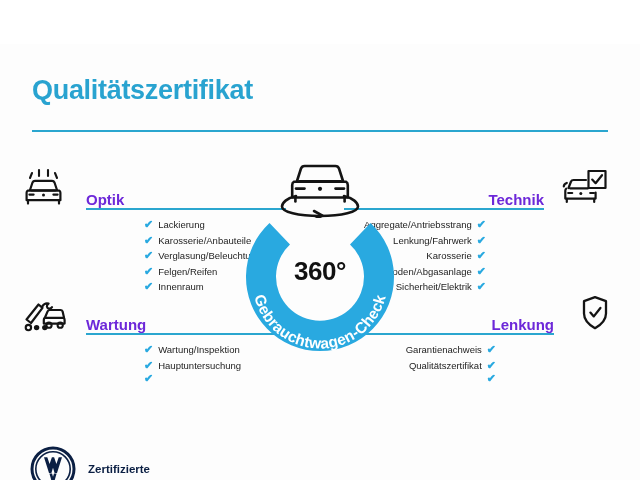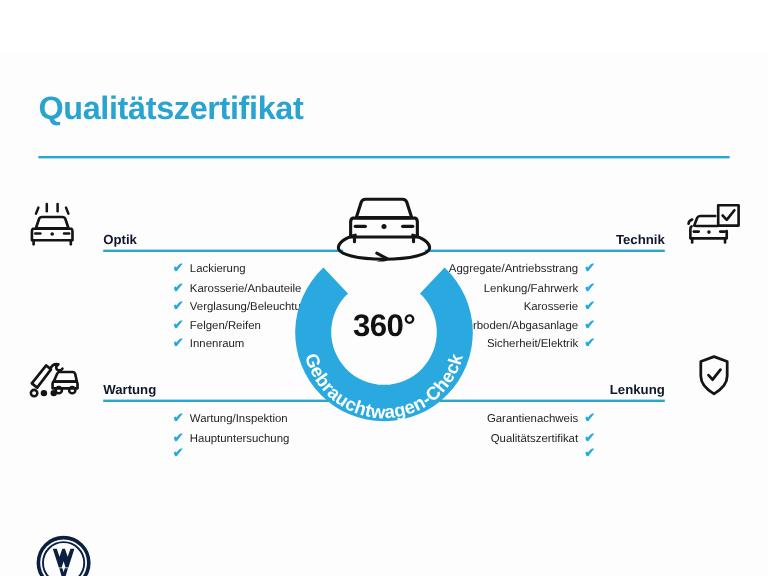--- a/index.html
+++ b/index.html
@@ -45,23 +45,23 @@
 
   
   .section {
     position: absolute;
   }
   .sec-head {
     position: relative;
     height: 26px;
   }
   .sec-title {
-    font-size: 11px;
-    font-weight: bold;
-    color: #0f172a;
+    font-size: 15px;
+    font-weight: bold;
+    color: #6d28d9;
     line-height: 20px;
     white-space: nowrap;
   }
   .sec-rule {
     position: absolute;
     left: 0;
     bottom: 0px;
     height: 2px;
     background: #2ba6cf;
   }
@@ -104,21 +104,21 @@
   .sec-right .sec-icon { right: 0; top: -16px; }
 
   
   #sec-optik    { left: 86px;  top: 140px; width: 200px; }
   #sec-optik .sec-rule { left: 0; width: 200px; }
   #sec-optik .sec-title { margin-left: 0; }
 
   #sec-wartung  { left: 86px;  top: 265px; width: 200px; }
   #sec-wartung .sec-rule { left: 0; width: 200px; }
 
-  #sec-technik  { left: 354px; top: 140px; width: 200px; text-align: center; }
+  #sec-technik  { left: 344px; top: 140px; width: 200px; text-align: center; }
   #sec-technik .sec-rule { left: 0; width: 200px; }
 
   #sec-garantie { left: 354px; top: 265px; width: 200px; }
   #sec-garantie .sec-rule { left: 0; width: 200px; }
 
   
   #sec-optik .sec-icon    { left: -64px; }
   #sec-wartung .sec-icon  { left: -64px; }
   #sec-technik .sec-icon  { right: -64px; }
   #sec-garantie .sec-icon { right: -64px; }
@@ -377,16 +377,17 @@
 
   <div id="footer">
     <svg id="vw-logo" viewBox="0 0 46 46">
       <circle cx="23" cy="23" r="21" fill="none" stroke="#0b1f43" stroke-width="3"></circle>
       <circle cx="23" cy="23" r="17.2" fill="none" stroke="#0b1f43" stroke-width="1.6"></circle>
       <path d="M14.0 11.2 L17.3 11.2 L19.6 18.0 L21.9 11.2 L24.1 11.2 L26.4 18.0 L28.7 11.2 L32.0 11.2
                L27.0 27.0 L24.6 27.0 L23.0 21.8 L21.4 27.0 L19.0 27.0 Z" fill="#0b1f43"></path>
       <path d="M19.4 27.6 L22.0 27.6 L23.0 30.8 L24.0 27.6 L26.6 27.6 L24.4 35.2 L21.6 35.2 Z" fill="#0b1f43"></path>
     </svg>
     <div id="footer-text">
+      <div>Zertifizierte</div>
     </div>
   </div>
 
 </div>
 
 </body></html>

